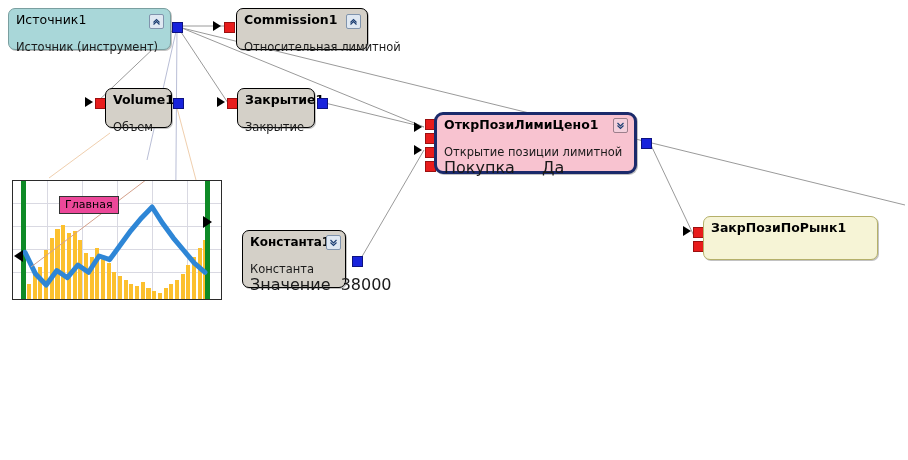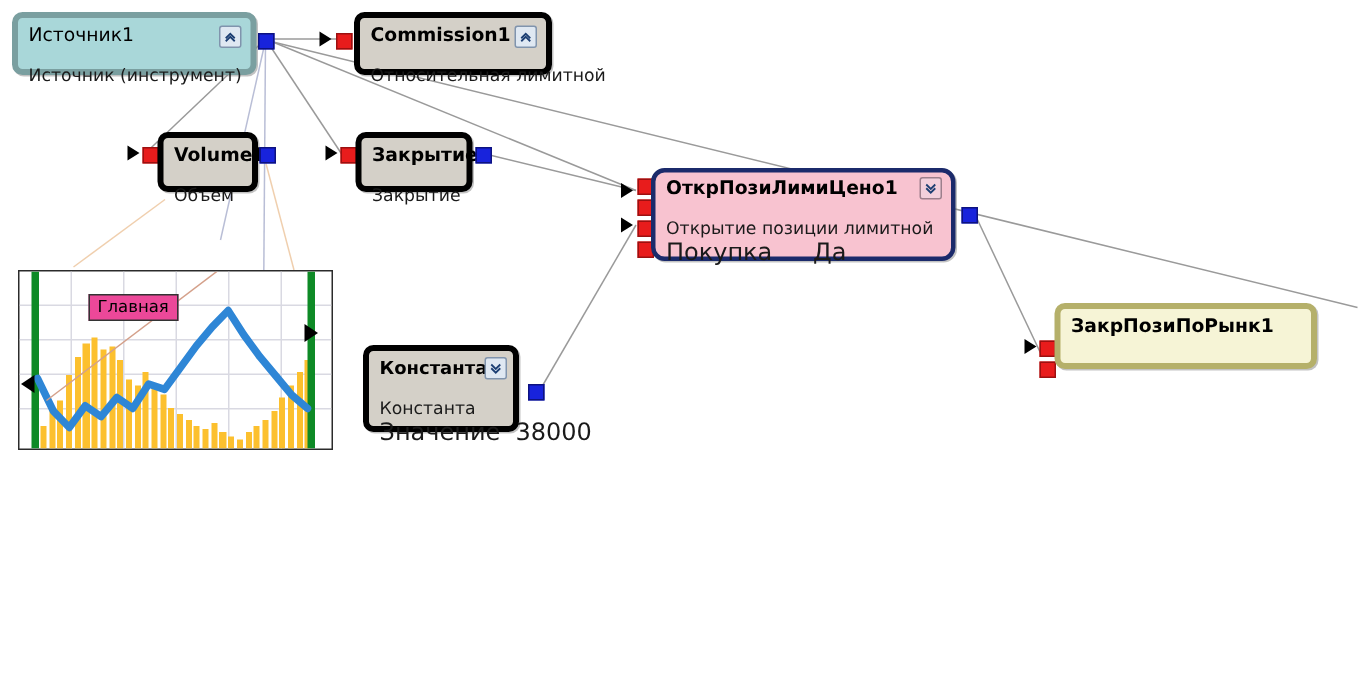--- a/index.html
+++ b/index.html
@@ -8,21 +8,21 @@
     font-family:"DejaVu Sans","Liberation Sans",sans-serif;
     position:relative;
   }
   #canvas{position:absolute;left:0;top:0;width:908px;height:460px;}
   #wires{position:absolute;left:0;top:0;width:908px;height:460px;pointer-events:none;}
 
   
   .node{
     position:absolute;
     box-sizing:border-box;
-    border:4px solid #000000;
+    border:1px solid #000000;
     border-radius:7px;
     background:#d4d0c8;
     box-shadow:1px 1px 0 rgba(120,120,120,.45);
     padding:3px 8px 4px 7px;
   }
   .node .ttl{
     font-size:12.5px;font-weight:bold;color:#000;
     line-height:16px;white-space:nowrap;
   }
   .node .ttl.thin{font-weight:normal;}
@@ -256,17 +256,17 @@
           <path d="M1.5 2 L4.5 5 L7.5 2" stroke="#1d3f73" stroke-width="1.2" fill="none"></path>
           <path d="M1.5 4.5 L4.5 7.5 L7.5 4.5" stroke="#1d3f73" stroke-width="1.2" fill="none"></path>
         </svg>
     </div>
   </div>
   <div class="port out" style="left:641px;top:138px;"></div>
 
   <div class="arrow" style="left:683px;top:226px;"></div>
   <div class="port in" style="left:693px;top:227px;"></div>
   <div class="port in" style="left:693px;top:241px;"></div>
-  <div class="node" style="left:703px;top:202px;width:175px;height:44px;background:#f6f4d6;border-color:#b5b06a;">
+  <div class="node" style="left:703px;top:216px;width:175px;height:44px;background:#f6f4d6;border-color:#b5b06a;">
     <div class="ttl">ЗакрПозиПоРынк1</div>
   </div>
 
 </div>
 
 </body></html>

